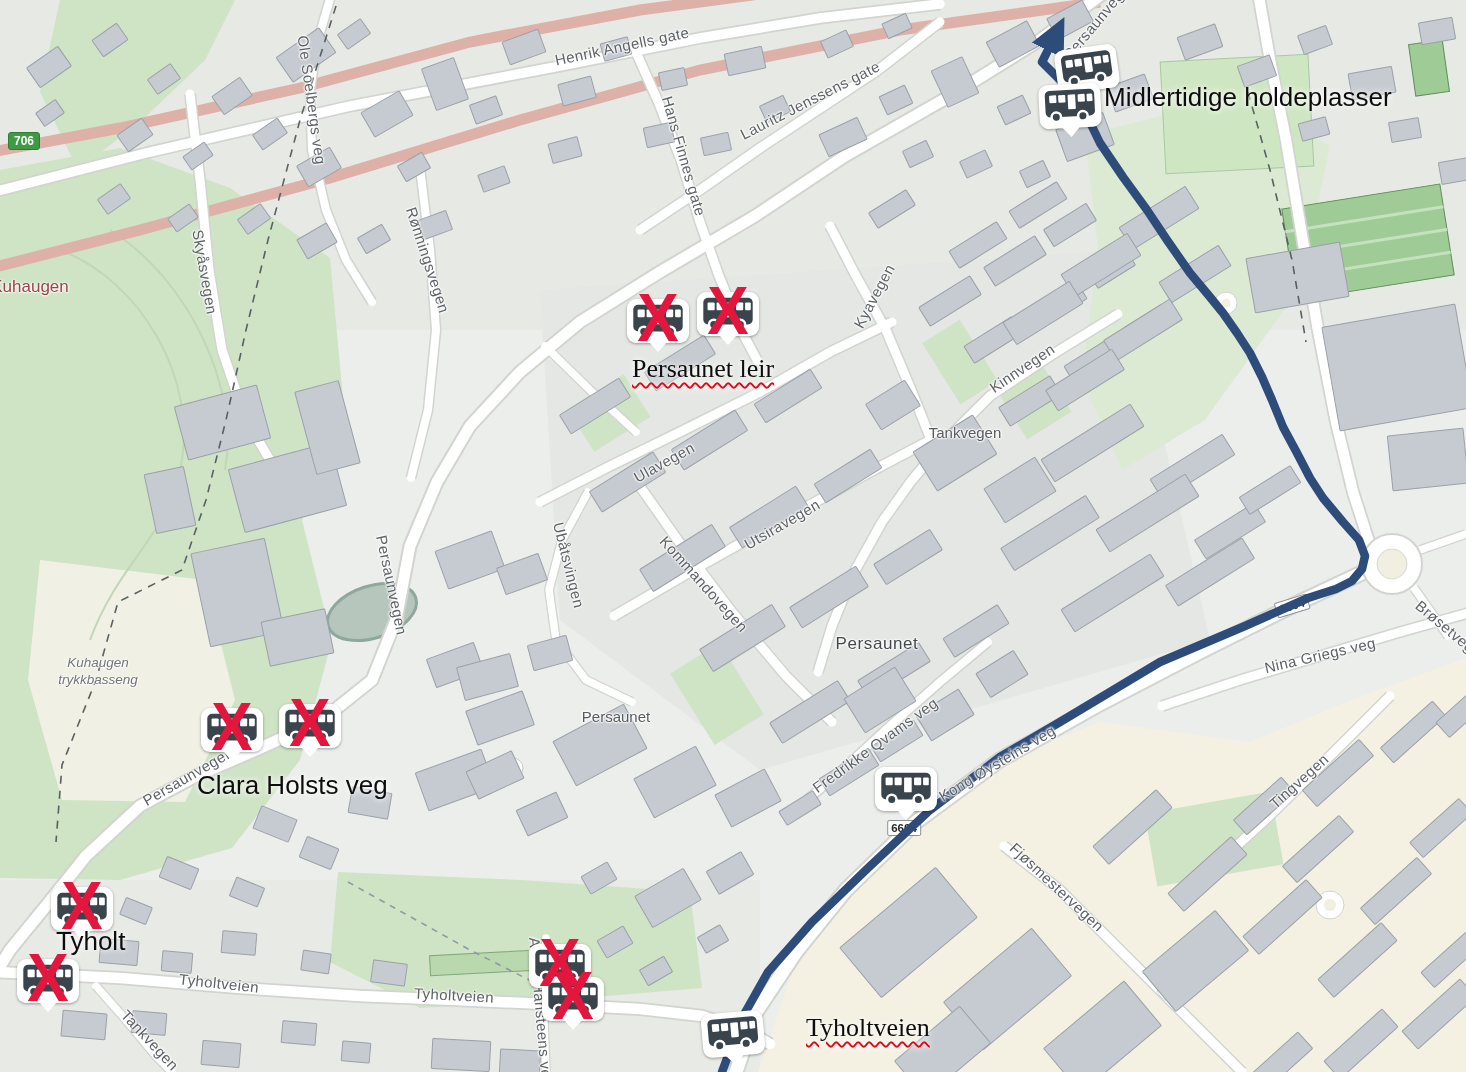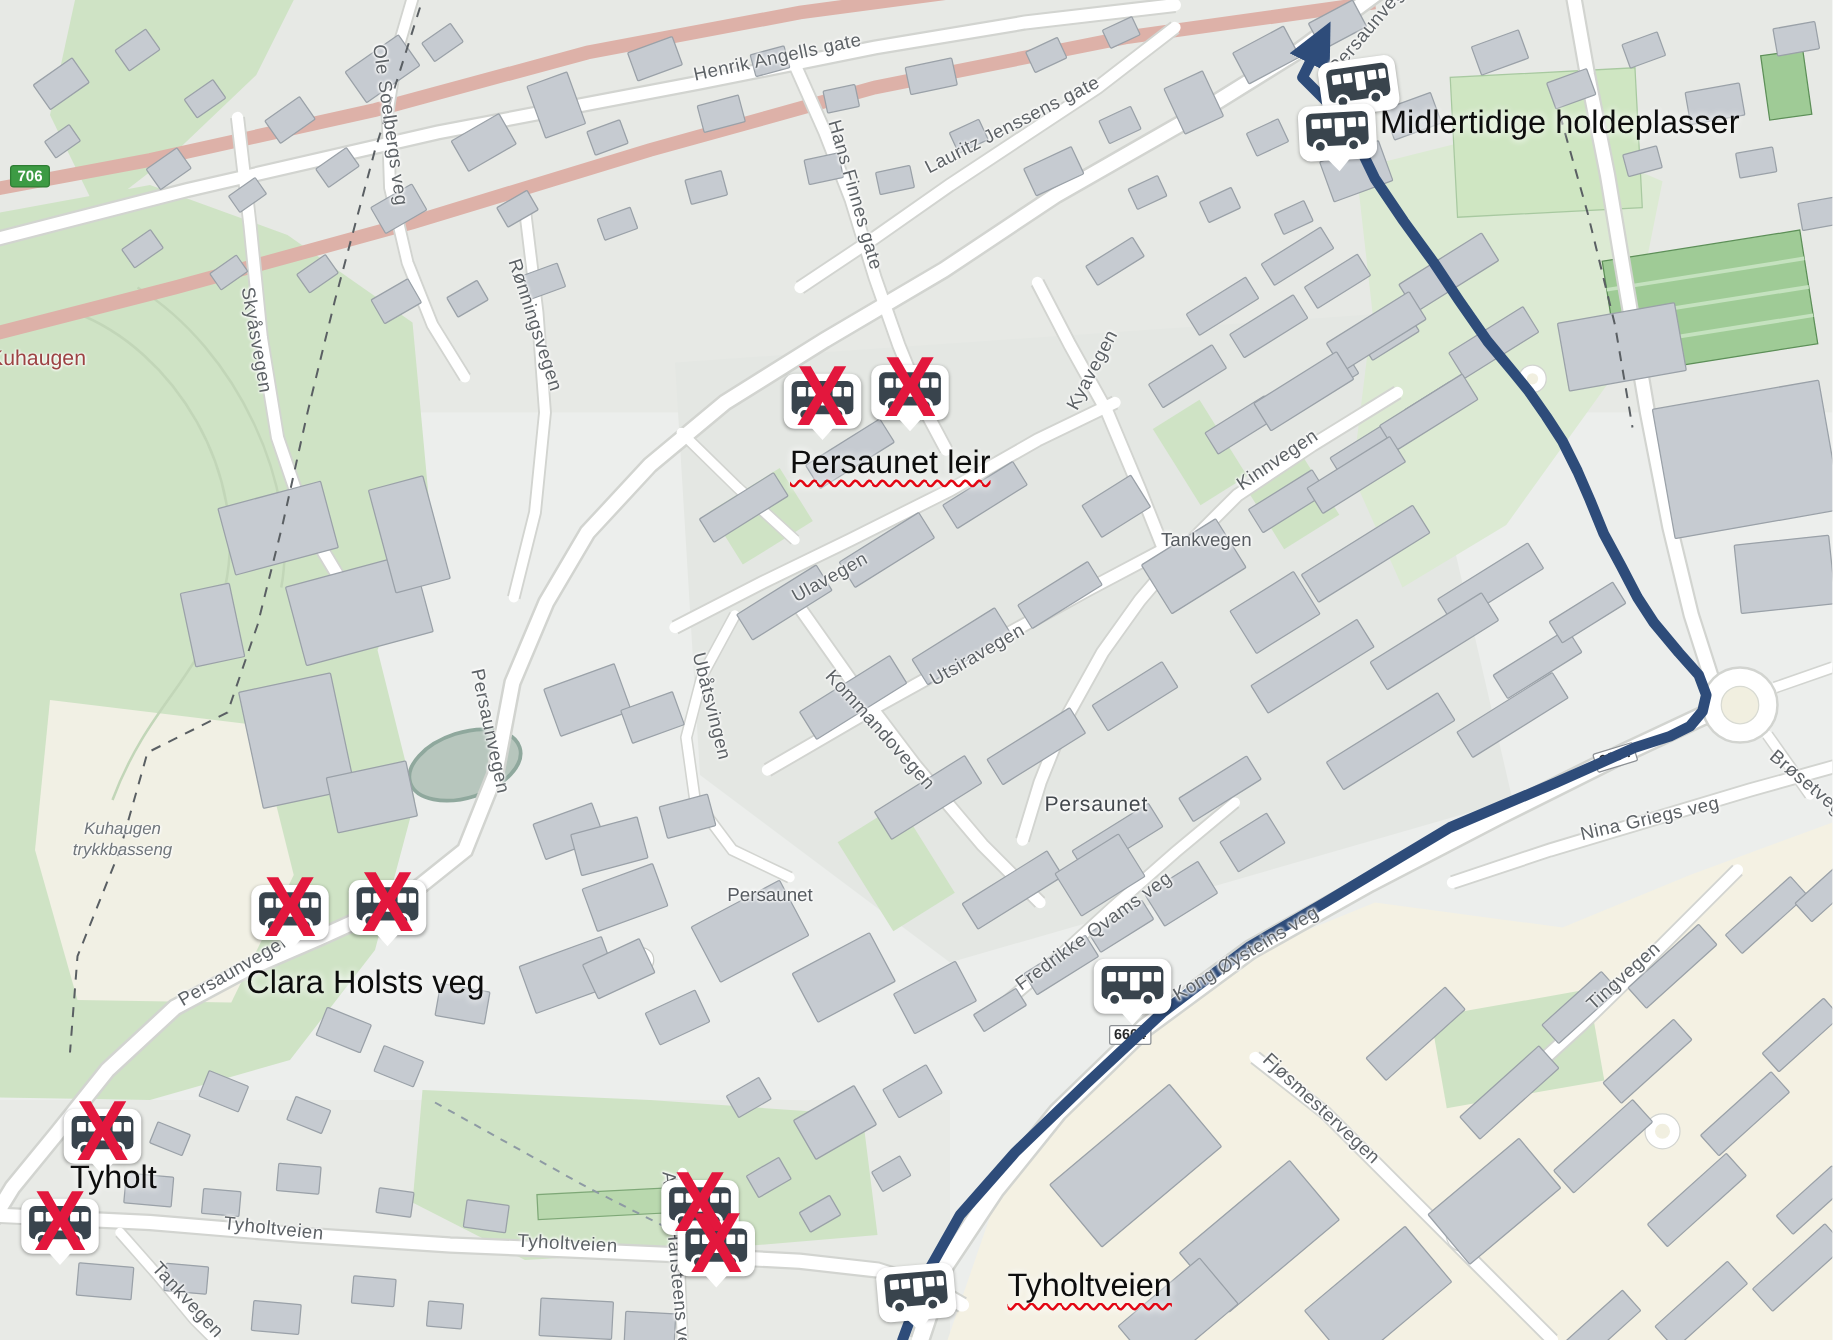--- a/index.html
+++ b/index.html
@@ -29,21 +29,21 @@
         box-shadow:0 1px 3px rgba(0,0,0,.35);}
   .stop::after{content:'';position:absolute;left:50%;bottom:-9px;margin-left:-9px;width:0;height:0;
         border:9px solid transparent;border-top:10px solid #fff;border-bottom:none;}
   .stop svg{position:absolute;left:4px;top:3px;}
   .xmark{position:absolute;left:50%;top:50%;transform:translate(-50%,-55%) scale(1,1.1);
         font-size:62px;font-weight:800;color:#e3173d;line-height:1;z-index:3;}
   
   .note{position:absolute;white-space:nowrap;font-size:26px;color:#0d0d0d;
         text-shadow:0 0 5px rgba(255,255,255,.95),0 0 8px rgba(255,255,255,.8);}
   .note.sq{text-decoration:underline;text-decoration-style:wavy;text-decoration-color:#e30613;
-        text-decoration-thickness:2px;text-underline-offset:5px;}
+        text-decoration-thickness:2px;text-underline-offset:5px;font-family:Liberation Serif, serif;}
 </style>
 </head>
 <body>
 
 <div id="stage">
 
   <svg class="layer" id="basemap" viewBox="0 0 1466 1072" width="1466" height="1072">
     <defs>
       <symbol id="busSym" viewBox="0 0 56 40">
         <rect x="2" y="3" width="52" height="28" rx="5" fill="#39444d"></rect>

